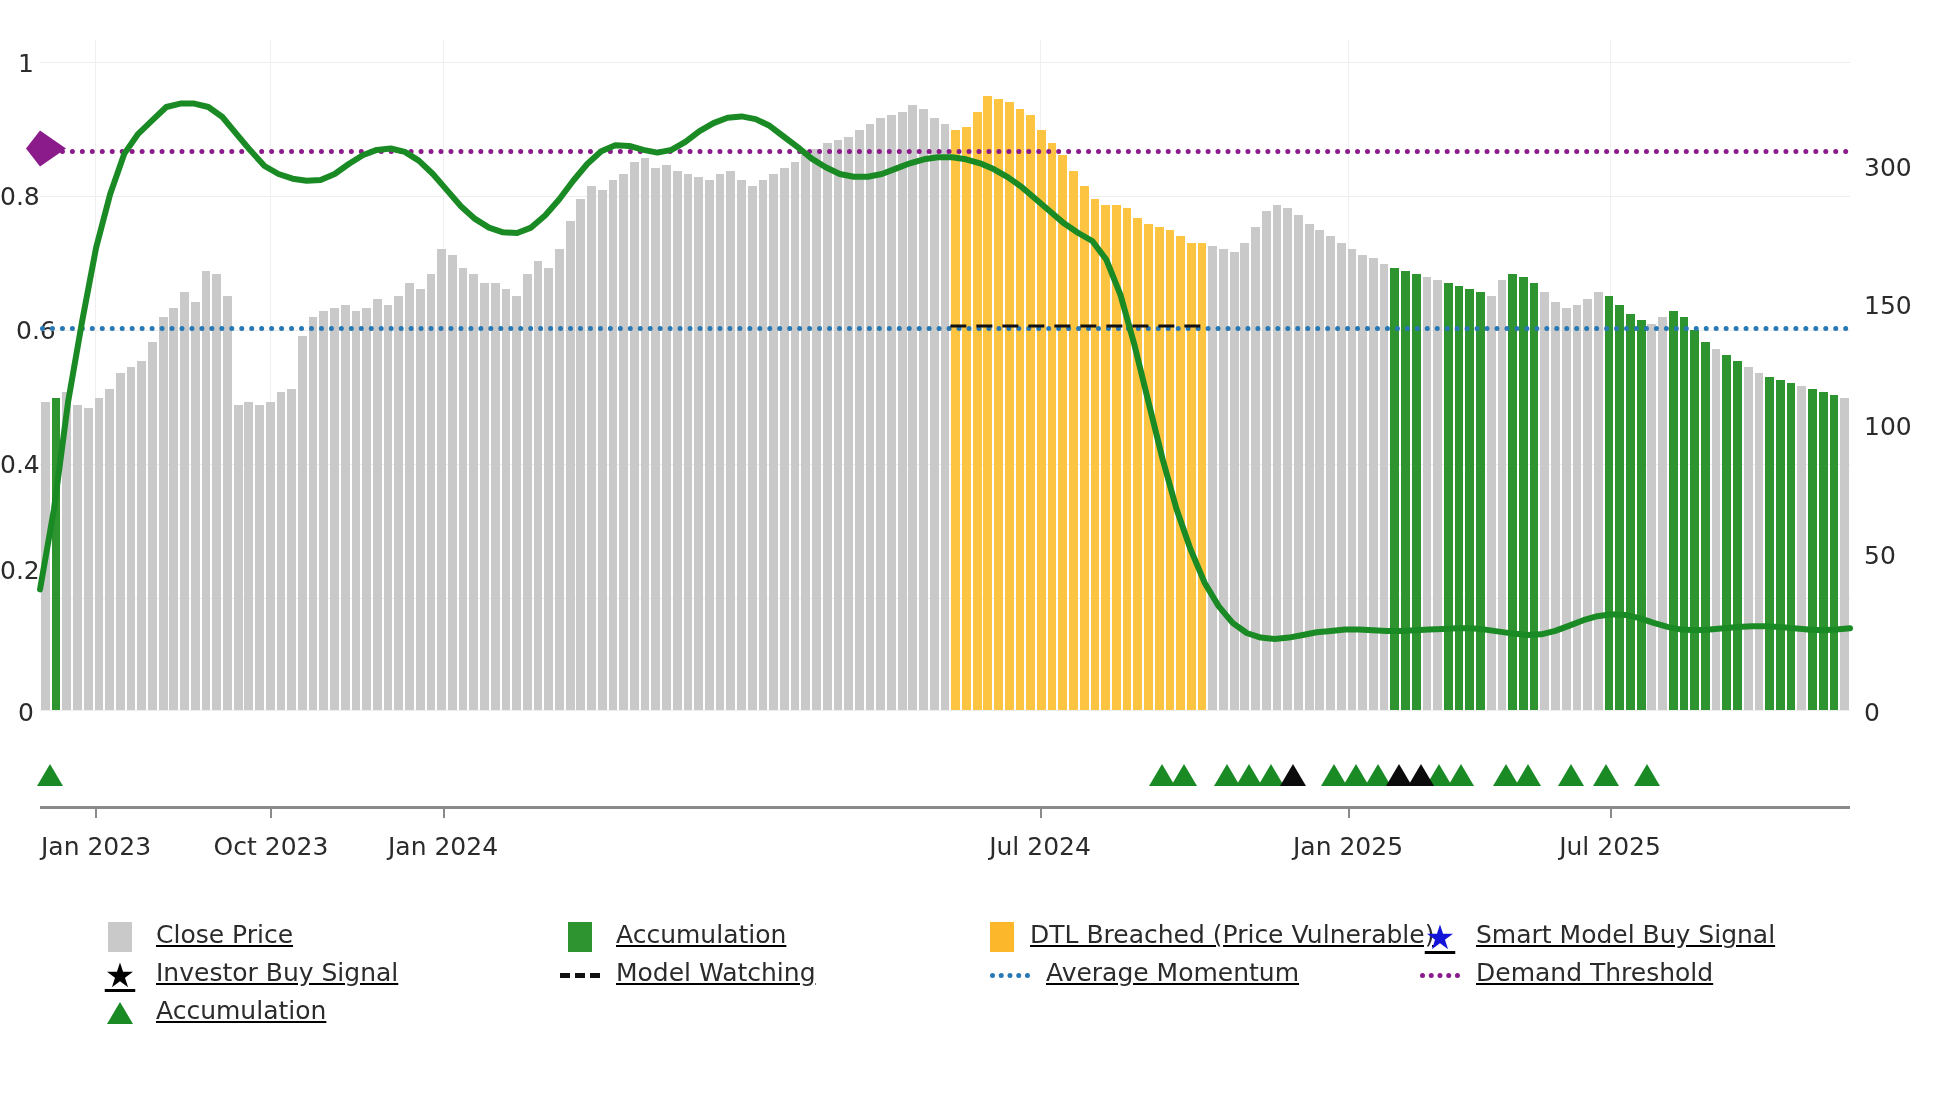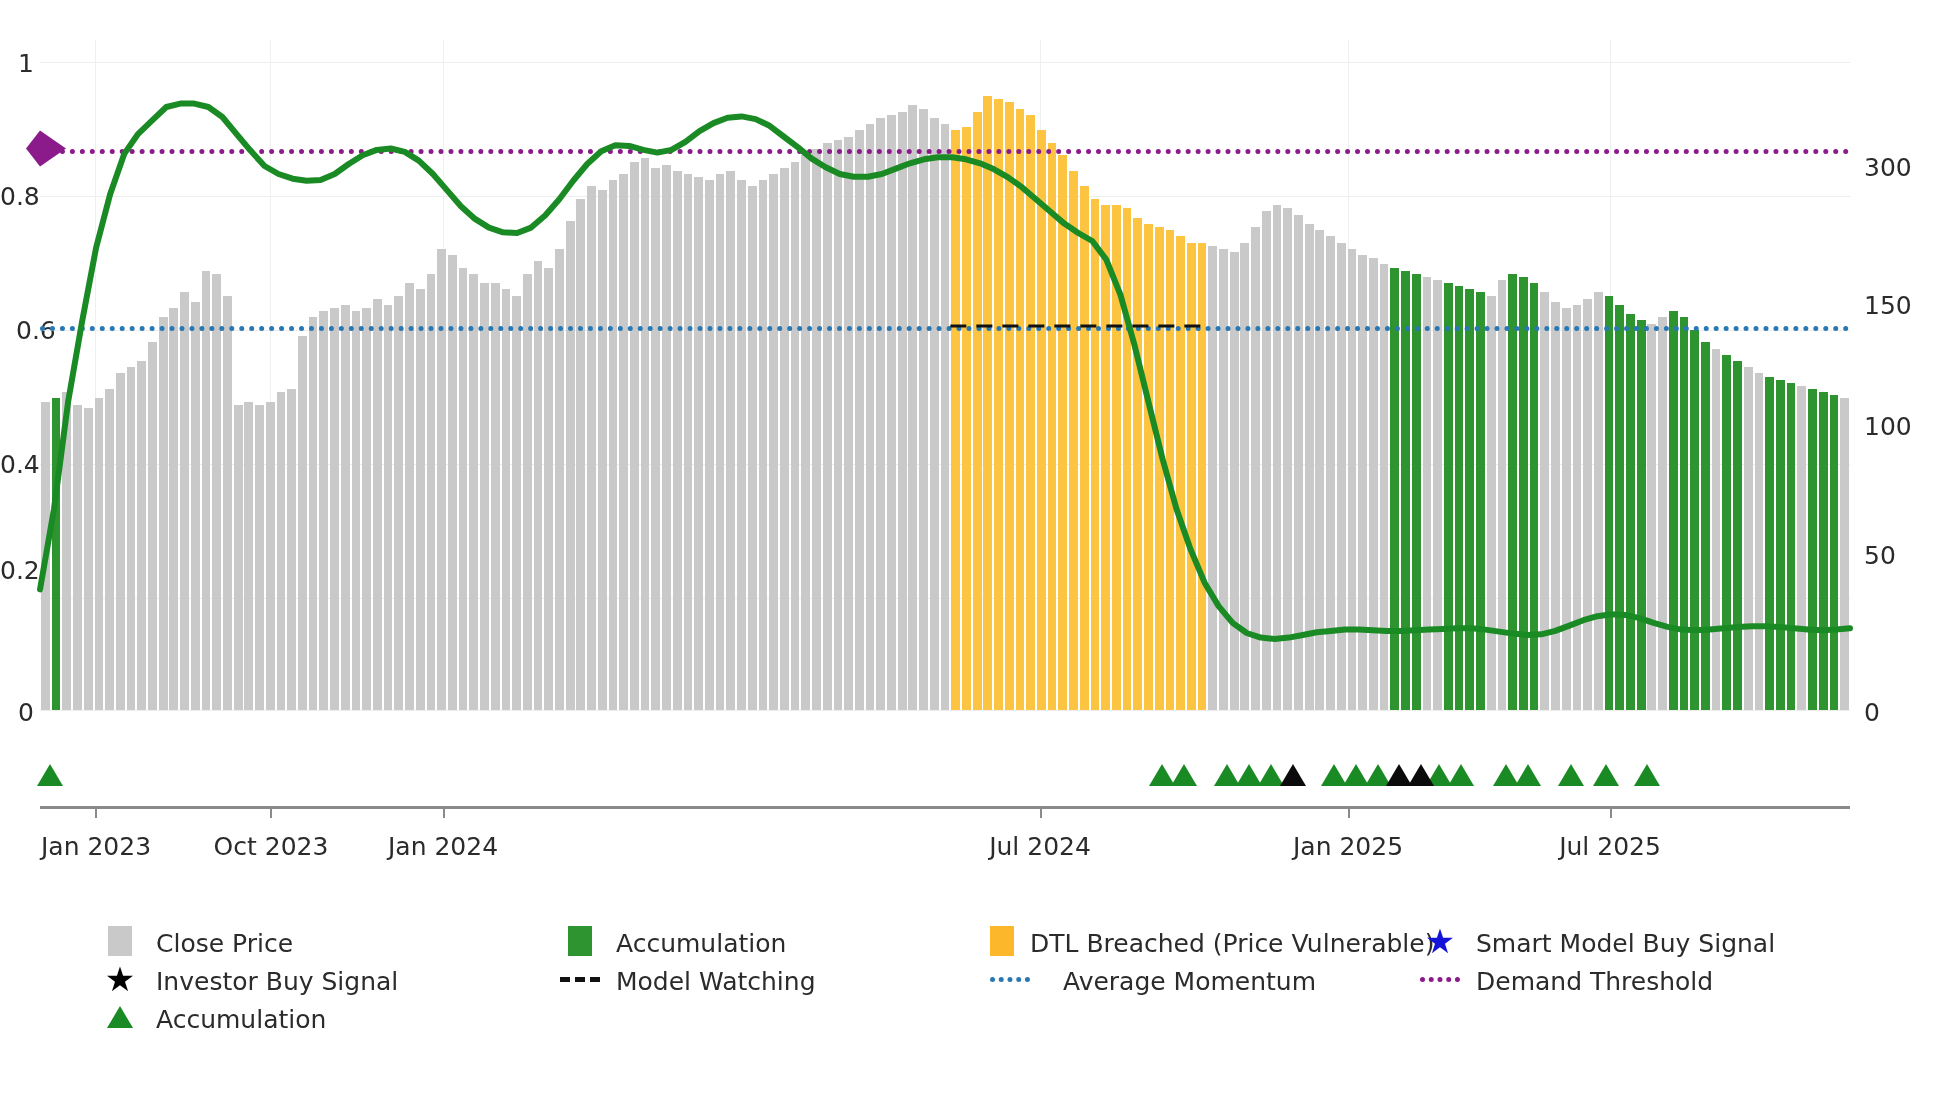--- a/index.html
+++ b/index.html
@@ -32,21 +32,21 @@
   .tri.green{border-bottom:22px solid #1a8a24;}
   .tri.black{border-bottom:22px solid #0b0b0b;}
   #xaxis-line{position:absolute;left:40px;top:806px;width:1810px;height:3px;background:#8a8a8a;}
   .xtick{position:absolute;top:806px;width:2px;height:12px;background:#8a8a8a;}
   .vgrid{position:absolute;top:0;width:1px;height:100%;background:#efefef;}
   #source-text{
     position:absolute;right:18px;top:757px;font-size:27px;color:#8e8e8e;
   }
   #legend{position:absolute;left:100px;top:920px;width:1800px;}
   .legend-row{display:flex;align-items:center;height:38px;}
-  .legend-item{display:flex;align-items:flex-end;height:38px;}
+  .legend-item{display:flex;align-items:flex-start;height:38px;text-decoration:underline;}
   .legend-text{font-size:25px;color:#2b2b2b;white-space:nowrap;margin-left:16px;}
   .lg-glyph{width:40px;display:flex;align-items:center;justify-content:center;height:34px;}
   .sq{width:24px;height:30px;display:block;}
   .sq.gray{background:#c9c9c9;}
   .sq.green{background:#2e9430;}
   .sq.orange{background:#fdb72b;}
   .star{font-size:34px;line-height:34px;}
   .star.black{color:#000000;}
   .star.blue{color:#1414d8;}
   .lg-line{width:46px;height:0;border-top:5px solid #1a8a24;}
@@ -347,21 +347,21 @@
             <span class="star black">★</span>
           </span>
         <span class="legend-text">Investor Buy Signal</span>
       </div>
       <div class="legend-item" style="width:430px;">
         <span class="lg-glyph">
             <i class="lg-dash"></i>
           </span>
         <span class="legend-text">Model Watching</span>
       </div>
-      <div class="legend-item" style="width:430px;gap:17px;">
+      <div class="legend-item" style="width:430px;">
         <span class="lg-glyph">
             <i class="lg-dot-blue"></i>
           </span>
         <span class="legend-text">Average Momentum</span>
       </div>
       <div class="legend-item">
         <span class="lg-glyph">
             <i class="lg-dot-purple"></i>
           </span>
         <span class="legend-text">Demand Threshold</span>

